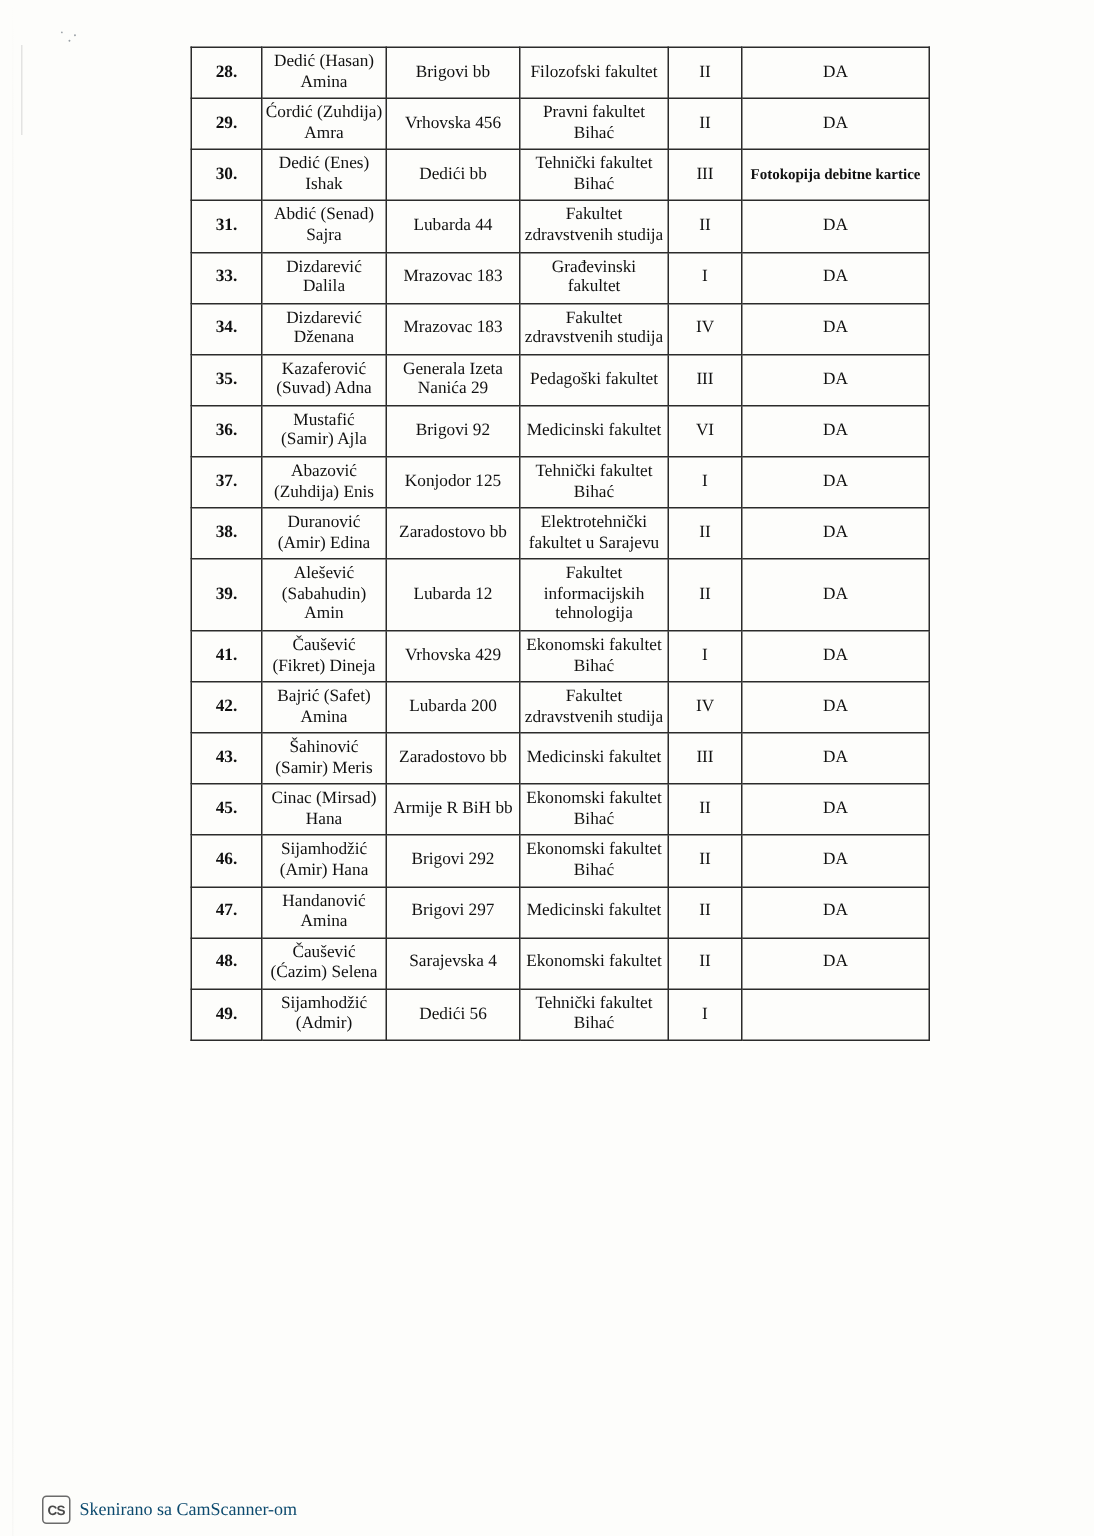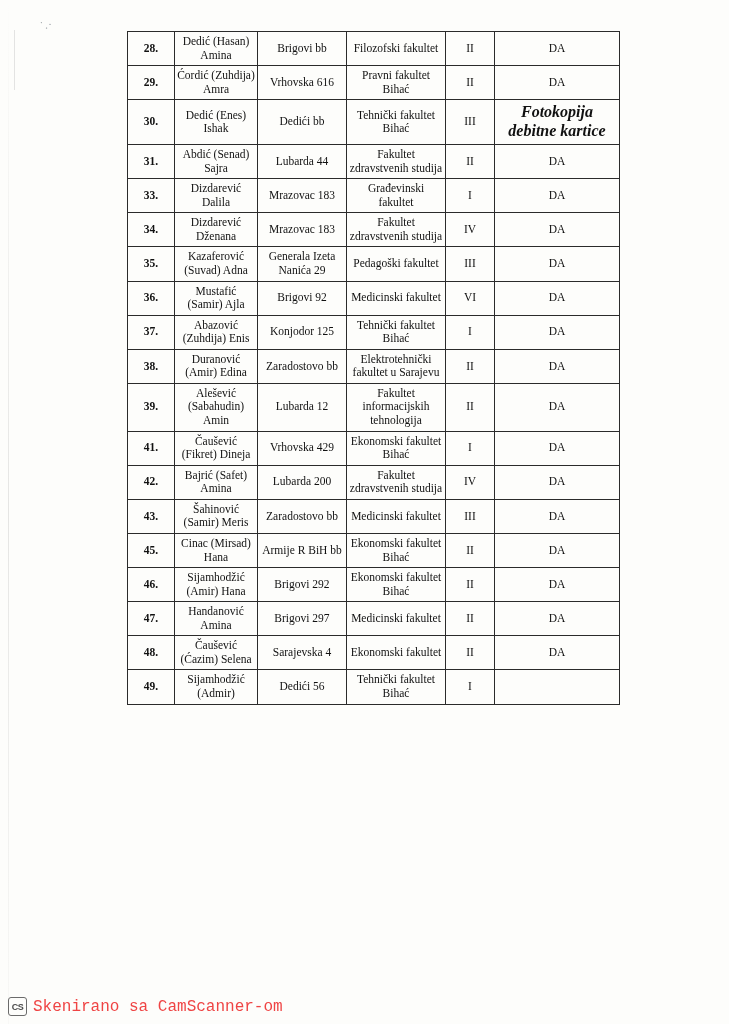--- a/index.html
+++ b/index.html
@@ -65,23 +65,22 @@
     width: 42px;
     font-weight: bold;
     font-size: 12px;
   }
   td.name { width: 78px; font-family: Liberation Serif, serif; }
   td.addr { width: 84px; }
   td.fac  { width: 94px; }
   td.yr   { width: 44px; }
   td.doc  { width: 120px; }
   td.doc.italic {
-    font-style: italic;
     font-weight: bold;
-    font-size: 16px;
+    font-size: 10px;
   }
 
   .footer {
     position: absolute;
     left: 8px;
     bottom: 8px;
     display: flex;
     align-items: center;
     gap: 6px;
   }
@@ -90,25 +89,26 @@
     border: 1.2px solid #6b6b6b;
     border-radius: 3px;
     color: #4a4a4a;
     font-family: "Liberation Sans", sans-serif;
     font-size: 9px;
     font-weight: bold;
     display: flex;
     align-items: center;
     justify-content: center;
     letter-spacing: -0.5px;
+    margin-left: 20px;
   }
   .cs-text {
-    font-family: Liberation Mono, monospace;
-    font-size: 16px;
-    color: #ef4444;
+    font-family: Liberation Serif, serif;
+    font-size: 12px;
+    color: #0c4a6e;
   }
 </style>
 </head>
 <body>
 
 <div class="page">
 
   <div class="scan-edge"></div>
   <div class="scan-edge2"></div>
   <div class="scan-mark-1">˙.·</div>
@@ -119,21 +119,21 @@
           <td class="num">28.</td>
           <td class="name">Dedić (Hasan) Amina</td>
           <td class="addr">Brigovi bb</td>
           <td class="fac">Filozofski fakultet</td>
           <td class="yr">II</td>
           <td class="doc">DA</td>
         </tr>
         <tr>
           <td class="num">29.</td>
           <td class="name">Ćordić (Zuhdija) Amra</td>
-          <td class="addr">Vrhovska 616</td>
+          <td class="addr">Vrhovska 456</td>
           <td class="fac">Pravni fakultet Bihać</td>
           <td class="yr">II</td>
           <td class="doc">DA</td>
         </tr>
         <tr>
           <td class="num">30.</td>
           <td class="name">Dedić (Enes) Ishak</td>
           <td class="addr">Dedići bb</td>
           <td class="fac">Tehnički fakultet Bihać</td>
           <td class="yr">III</td>

